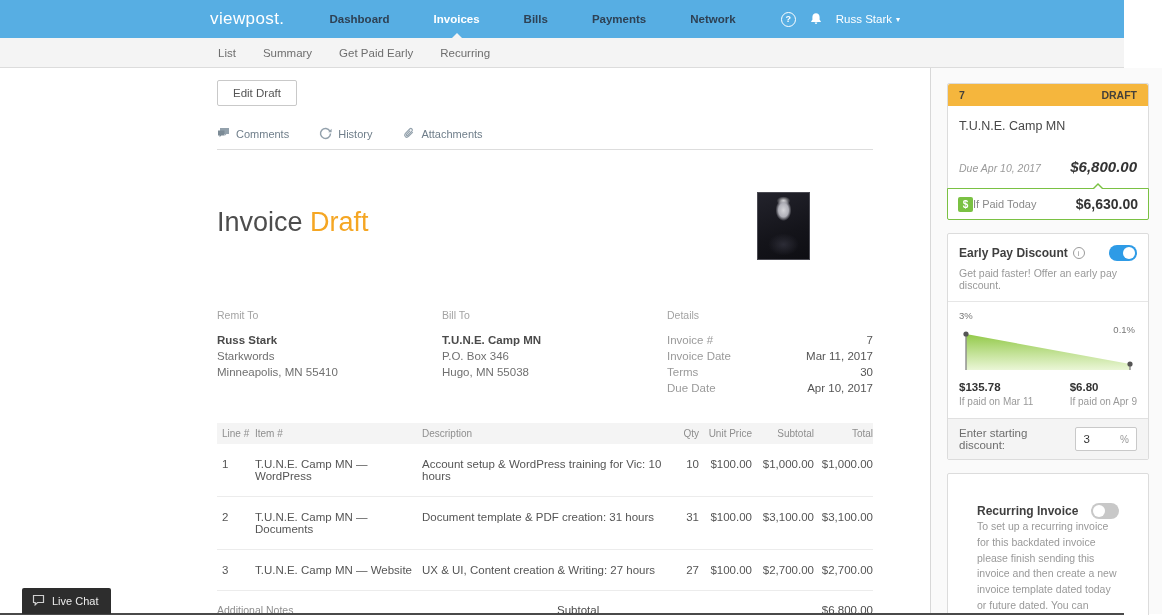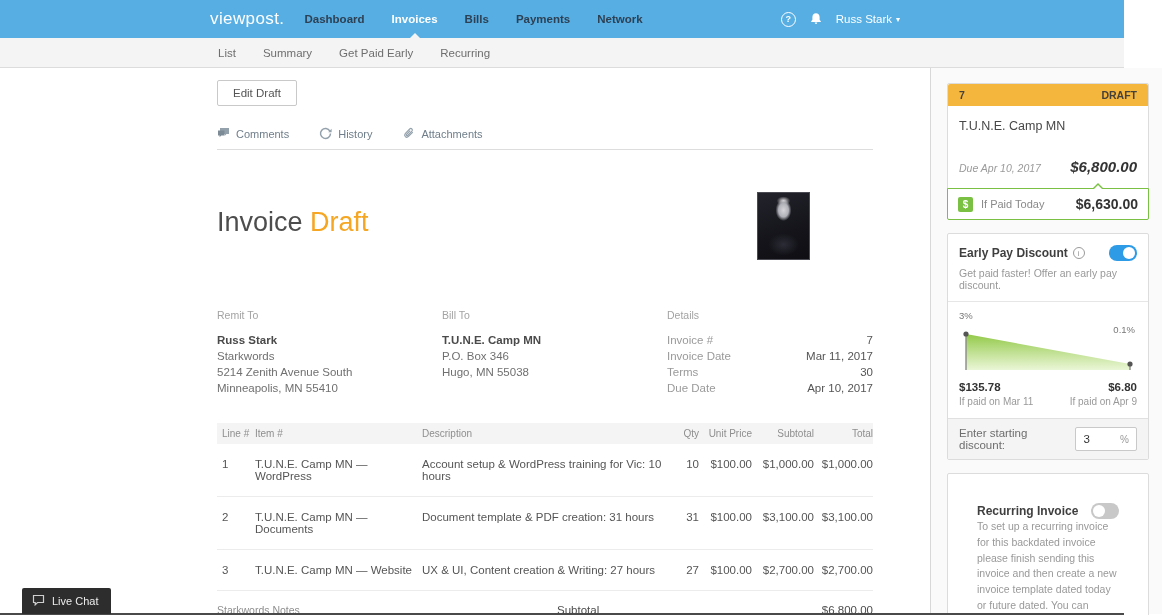--- a/index.html
+++ b/index.html
@@ -2,21 +2,21 @@
 <html><head>
 <meta charset="utf-8">
 <style>
   * { margin:0; padding:0; box-sizing:border-box; font-family:"Liberation Sans", sans-serif; }
   html,body { width:1162px; height:615px; overflow:hidden; background:#fff; }
   .page { position:relative; width:1124px; height:615px; }
 
   
   .topnav { height:38px; background:#57AEE3; display:flex; align-items:stretch; }
   .logo { margin-left:210px; align-self:center; color:#fff; font-size:17px; letter-spacing:.4px; font-weight:400; }
-  .mainnav { display:flex; gap:27px; margin-left:20px; }
+  .mainnav { display:flex; gap:44px; margin-left:45px; }
   .nav-item { position:relative; display:flex; align-items:center; font-size:11.5px; font-weight:700; color:#2E4154; cursor:pointer; }
   .nav-item.active { color:#fff; }
   .nav-item.active::after { content:""; position:absolute; bottom:0; left:50%; margin-left:-5px; border-left:5px solid transparent; border-right:5px solid transparent; border-bottom:5px solid #F4F4F4; }
   .topnav-right { margin-left:auto; margin-right:224px; display:flex; align-items:center; gap:13px; }
   .help-icon { width:15px; height:15px; border:1.5px solid #fff; border-radius:50%; color:#fff; font-size:9px; font-weight:700; display:flex; align-items:center; justify-content:center; cursor:pointer; }
   .bell-icon { cursor:pointer; display:flex; }
   .user-menu { display:flex; align-items:center; gap:4px; color:#fff; font-size:11.5px; cursor:pointer; }
   .user-caret { font-size:8px; color:#fff; }
 
   
@@ -71,41 +71,41 @@
   .status-head { background:#F5B63D; border-radius:2px 2px 0 0; display:flex; justify-content:space-between; align-items:center; padding:5px 11px; font-size:10.5px; font-weight:700; color:#44403A; }
   .status-body { padding:13px 11px 0; }
   .payee-name { font-size:12.5px; color:#474747; }
   .due-row { display:flex; justify-content:space-between; align-items:baseline; margin-top:25px; padding-bottom:13px;font-style:italic; }
   .due-label { font-size:10.5px; color:#9A9A9A; }
   .due-amount { font-size:15px; font-weight:700; color:#333; }
   .paid-box { position:relative; border:1px solid #7AC143; border-radius:0 0 2px 2px; margin:0 -1px -1px; background:#fff; display:flex; align-items:center; padding:7px 10px; }
   .paid-box::before { content:""; position:absolute; top:-6px; left:72%; border-left:6px solid transparent; border-right:6px solid transparent; border-bottom:6px solid #7AC143; }
   .paid-box::after { content:""; position:absolute; top:-4.5px; left:72%; margin-left:1.5px; border-left:4.5px solid transparent; border-right:4.5px solid transparent; border-bottom:4.5px solid #fff; }
   .dollar-icon { width:15px; height:15px; background:#7AC143; border-radius:2px; color:#fff; font-size:10px; font-weight:700; display:flex; align-items:center; justify-content:center; }
-  .paid-label { font-size:11px; color:#8A8A8A; margin-left:8px; }
+  .paid-label { font-size:11px; color:#8A8A8A; margin-left:0; }
   .paid-amount { margin-left:auto; font-size:14px; font-weight:700; color:#333; }
 
   .ep-head { padding:11px 11px 10px; border-bottom:1px solid #E6E6E6; }
   .ep-title-row { display:flex; align-items:center; }
   .ep-title { font-size:12px; font-weight:700; color:#3F3F3F;text-align:center; }
   .info-icon { width:12px; height:12px; border:1px solid #9a9a9a; border-radius:50%; color:#9a9a9a; font-size:8px; display:flex; align-items:center; justify-content:center; margin-left:5px; font-style:normal; }
   .toggle { width:28px; height:16px; border-radius:8px; position:relative; margin-left:auto; cursor:pointer; }
   .toggle.on  { background:#2E9BE6; }
   .toggle.off { background:#C8C8C8; }
   .toggle .knob { position:absolute; top:2px; width:12px; height:12px; border-radius:50%; background:#fff; }
   .toggle.on .knob { right:2px; } .toggle.off .knob { left:2px; }
   .ep-sub { font-size:10.5px; color:#999; margin-top:6px; }
   .ep-chart { position:relative; padding:24px 11px 0; }
   .pct { position:absolute; font-size:9.5px; color:#777; }
   .pct-left { top:8px; left:11px; }
   .pct-right { top:22px; right:13px; }
   .ep-values { display:flex; justify-content:space-between; padding:3px 11px 11px; }
   .ep-val-amount { font-size:11.5px; font-weight:700; color:#333; }
   .ep-val-label { font-size:10px; color:#999; margin-top:3px; }
-  .ep-val-right { text-align:right; }
+  .ep-val-right { }
   .ep-foot { background:#F4F4F4; border-top:1px solid #E0E0E0; padding:8px 11px; display:flex; align-items:center; justify-content:space-between; border-radius:0 0 2px 2px; }
   .ep-foot-label { font-size:11.5px; color:#6E6E6E; }
   .disc-input { width:62px; height:24px; background:#fff; border:1px solid #C9C9C9; border-radius:2px; display:flex; align-items:center; padding:0 7px; cursor:text; }
   .disc-value { font-size:11.5px; color:#333; }
   .disc-suffix { margin-left:auto; font-size:10px; color:#999; }
 
   .rec-card { padding:29px; }
   .rec-text { font-size:10.5px; color:#999; line-height:1.5; margin-top:0; }
 
   
@@ -185,21 +185,20 @@
       <div class="title-row">
         <h1 class="page-title"><span>Invoice</span> <span class="draft-word">Draft</span></h1>
         <div class="invoice-photo"></div>
       </div>
 
       <div class="address-row">
         <div class="addr-col col-remit">
           <div class="addr-label">Remit To</div>
           <div class="addr-name">Russ Stark</div>
           <div>Starkwords</div>
-          <div>5214 Zenith Avenue South</div>
           <div>Minneapolis, MN 55410</div>
         </div>
         <div class="addr-col col-bill">
           <div class="addr-label">Bill To</div>
           <div class="addr-name">T.U.N.E. Camp MN</div>
           <div>P.O. Box 346</div>
           <div>Hugo, MN 55038</div>
         </div>
         <div class="addr-col col-details">
           <div class="addr-label">Details</div>
@@ -256,21 +255,21 @@
           <div class="c3">UX &amp; UI, Content creation &amp; Writing: 27 hours</div>
           <div class="c4">27</div>
           <div class="c5">$100.00</div>
           <div class="c6">$2,700.00</div>
           <div class="c7">$2,700.00</div>
         </div>
       </div>
 
       <div class="bottom-row">
         <div class="notes-block">
-          <div class="notes-label">Starkwords Notes</div>
+          <div class="notes-label">Additional Notes</div>
 
         </div>
         <div class="totals-block">
           <div class="total-line">
               <span>Subtotal</span>
               <span>$6,800.00</span>
             </div>
 
         </div>
       </div>

